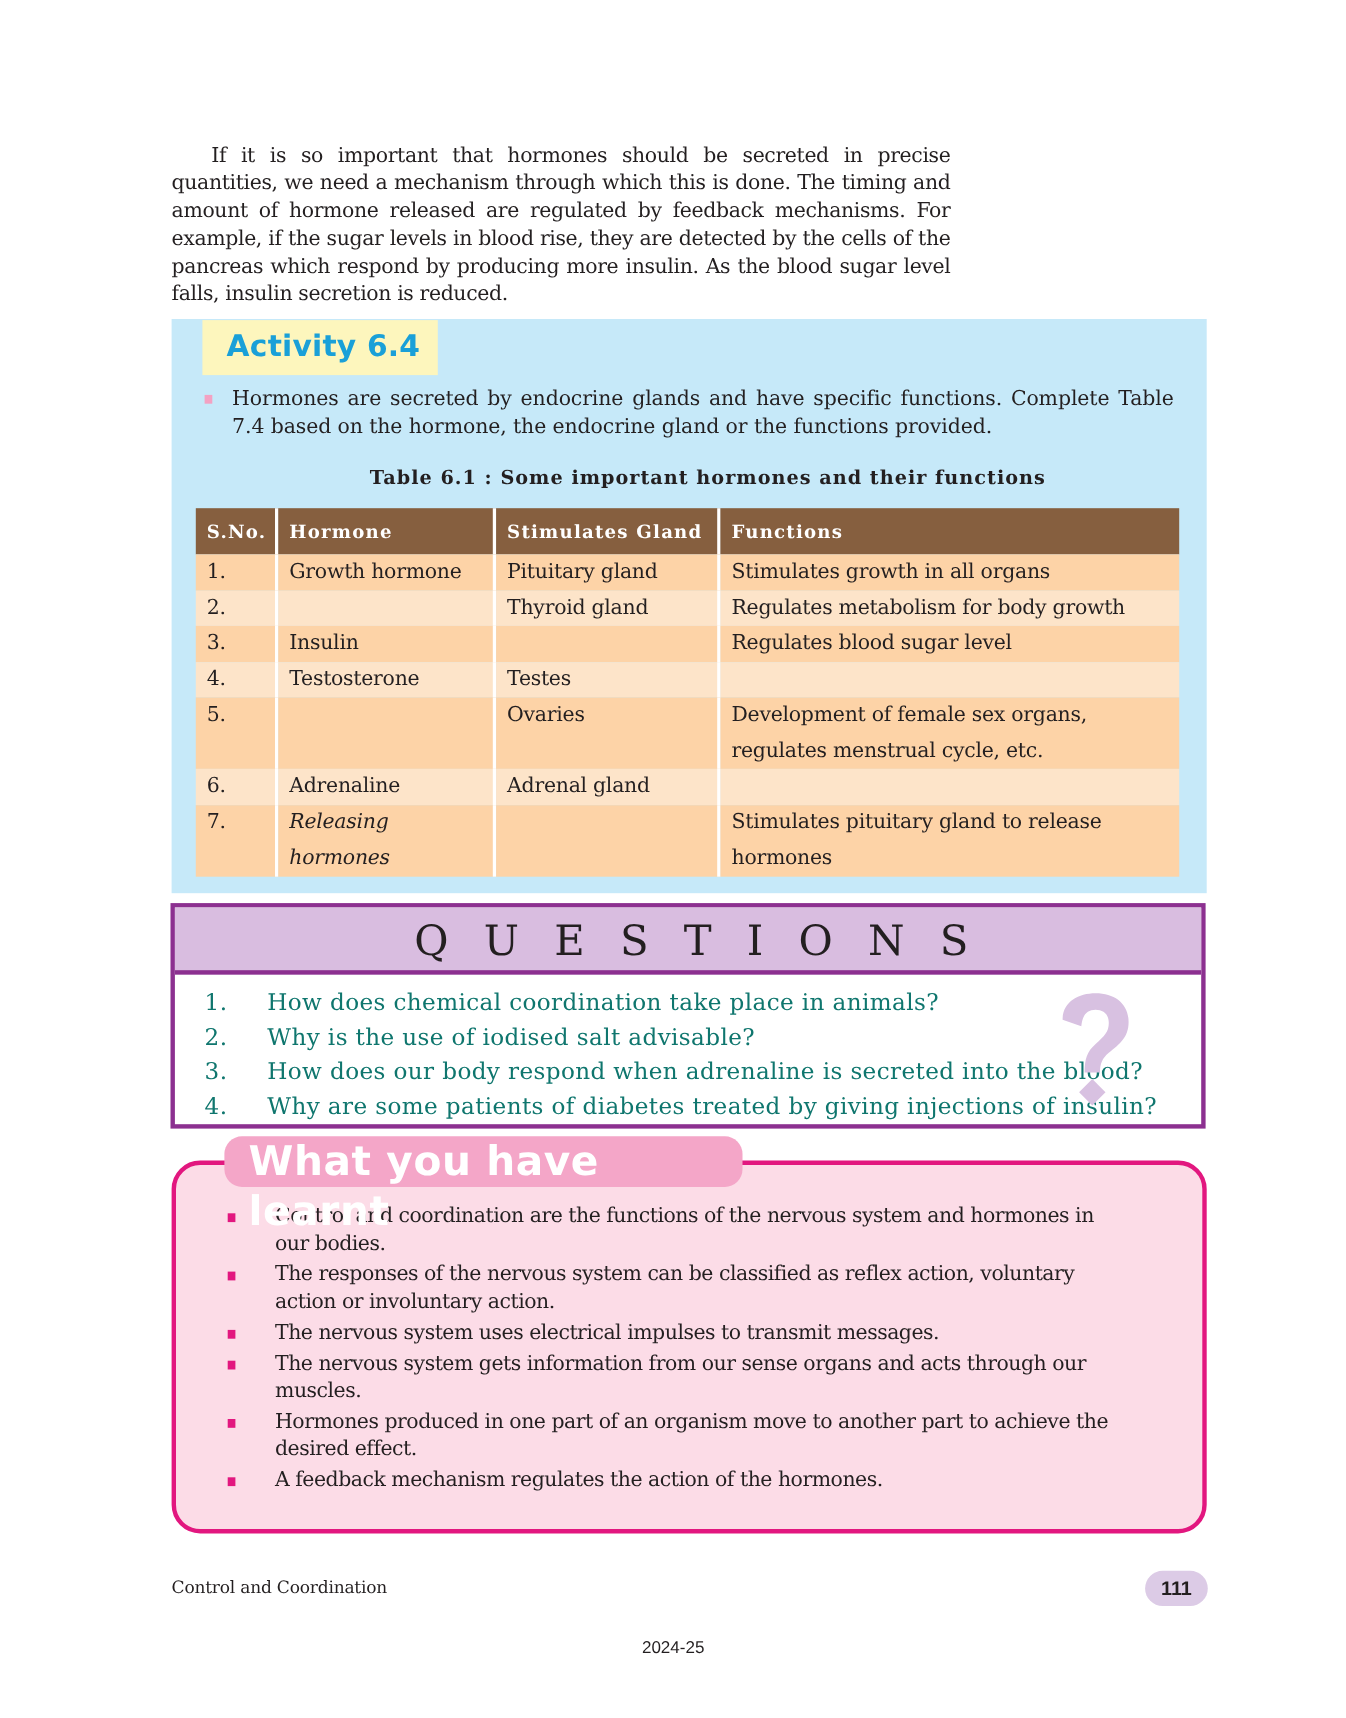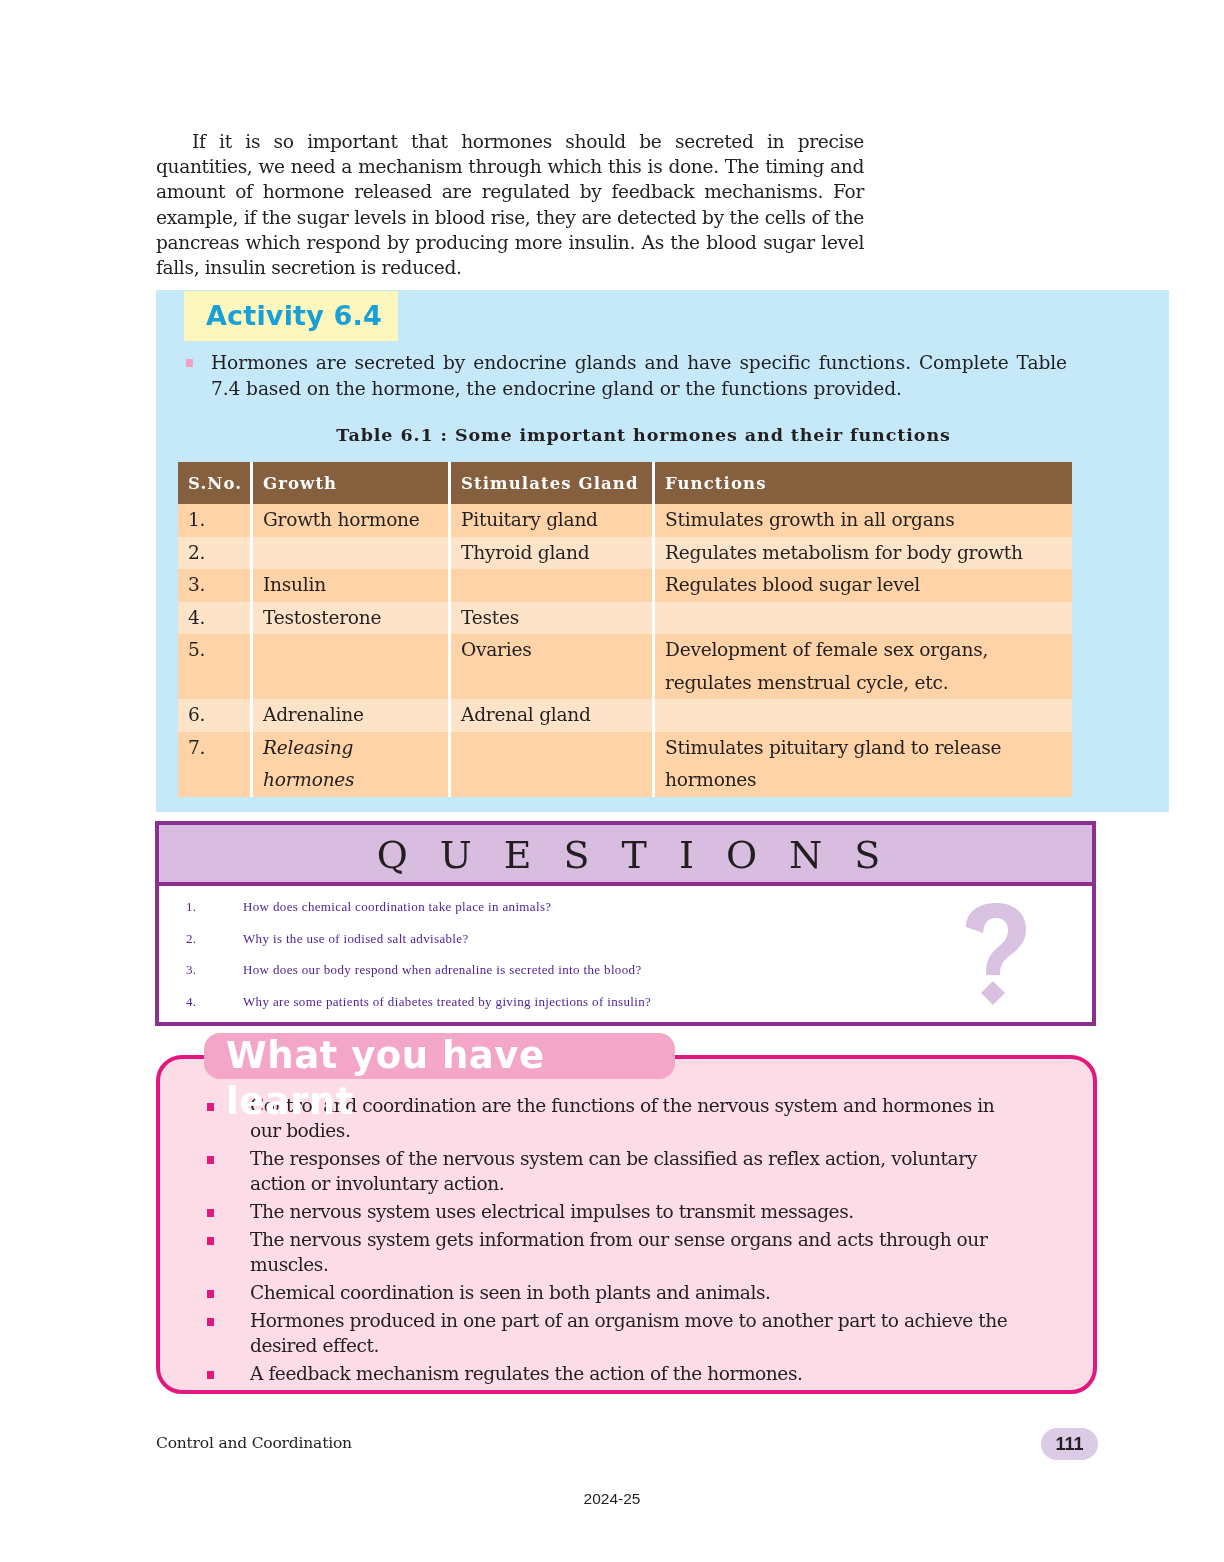--- a/index.html
+++ b/index.html
@@ -8,21 +8,21 @@
 
   .intro {
     position: absolute; left: 156px; top: 129px; width: 708px;
     font-family: "DejaVu Serif", serif; font-size: 18.6px; line-height: 25.2px;
     text-align: justify; letter-spacing: -0.35px;
   }
   .intro p { text-indent: 36px; }
 
   
   .activity {
-    position: absolute; left: 156px; top: 290px; width: 1013px; height: 522px;
+    position: absolute; left: 156px; top: 290px; width: 941px; height: 522px;
     background: #c6e9f9;
   }
   .activity-title {
     position: absolute; left: 28px; top: 1px; width: 214px; height: 50px;
     background: #fdf6bd;
   }
   .activity-title span {
     position: absolute; left: 22px; top: 9px;
     font-family: "DejaVu Sans", sans-serif; font-weight: bold; font-size: 27px;
     color: #1aa0d8; letter-spacing: 0.2px;
@@ -65,21 +65,21 @@
   }
   .q-header {
     height: 61px; background: #d9bde0; border-bottom: 4px solid #8c3090;
     text-align: center;
   }
   .q-header span {
     font-family: "DejaVu Serif", serif; font-size: 38px; letter-spacing: 32px;
     line-height: 61px; color: #231f20; padding-left: 38px;
   }
   .q-list { position: absolute; left: 27px; top: 74px; }
-  .q-item { height: 31.5px; font-size: 13px; color: #4c1d95; letter-spacing: 0.35px; white-space: nowrap; font-family: Liberation Serif, serif; }
+  .q-item { height: 31.5px; font-size: 21px; color: #0f766e; letter-spacing: 0.35px; white-space: nowrap; }
   .q-num { display: inline-block; width: 57px; }
   .q-mark { position: absolute; right: 62px; top: 76px; width: 68px; height: 108px; }
 
   
   .learnt {
     position: absolute; left: 156px; top: 1055px; width: 941px; height: 339px;
     background: #fcdce7; border: 4px solid #e2177f; border-radius: 26px;
   }
   .learnt-tab {
     position: absolute; left: 204px; top: 1033px; width: 471px; height: 46px;
@@ -122,21 +122,21 @@
   <table class="tbl">
     <colgroup>
         <col class="c1">
         <col class="c2">
         <col class="c3">
         <col class="c4">
       </colgroup>
     <thead>
       <tr>
         <th>S.No.</th>
-        <th>Growth</th>
+        <th>Hormone</th>
         <th>Stimulates  Gland</th>
         <th>Functions</th>
       </tr>
     </thead>
     <tbody>
       <tr class="odd">
         <td>1.</td>
         <td>Growth hormone</td>
         <td>Pituitary gland</td>
         <td>Stimulates growth in all organs</td>
@@ -204,21 +204,20 @@
     <path d="M31 80 L43 92 L31 104 L19 92 Z" fill="#d8c1e1"></path>
   </svg>
 </section>
 
 <section class="learnt">
   <div class="learnt-list">
     <div class="learnt-item"><span class="sq"></span><span>Control and coordination are the functions of the nervous system and hormones in our bodies.</span></div>
     <div class="learnt-item"><span class="sq"></span><span>The responses of the nervous system can be classified as reflex action, voluntary action or involuntary action.</span></div>
     <div class="learnt-item"><span class="sq"></span><span>The nervous system uses electrical impulses to transmit messages.</span></div>
     <div class="learnt-item"><span class="sq"></span><span>The nervous system gets information from our sense organs and acts through our muscles.</span></div>
-    <div class="learnt-item"><span class="sq"></span><span>Chemical coordination is seen in both plants and animals.</span></div>
     <div class="learnt-item"><span class="sq"></span><span>Hormones produced in one part of an organism move to another part to achieve the desired effect.</span></div>
     <div class="learnt-item"><span class="sq"></span><span>A feedback mechanism regulates the action of the hormones.</span></div>
   </div>
 </section>
 <div class="learnt-tab">
   <span>What you have learnt</span>
 </div>
 
 <div class="footer-left">Control and Coordination</div>
 <div class="page-badge">111</div>

